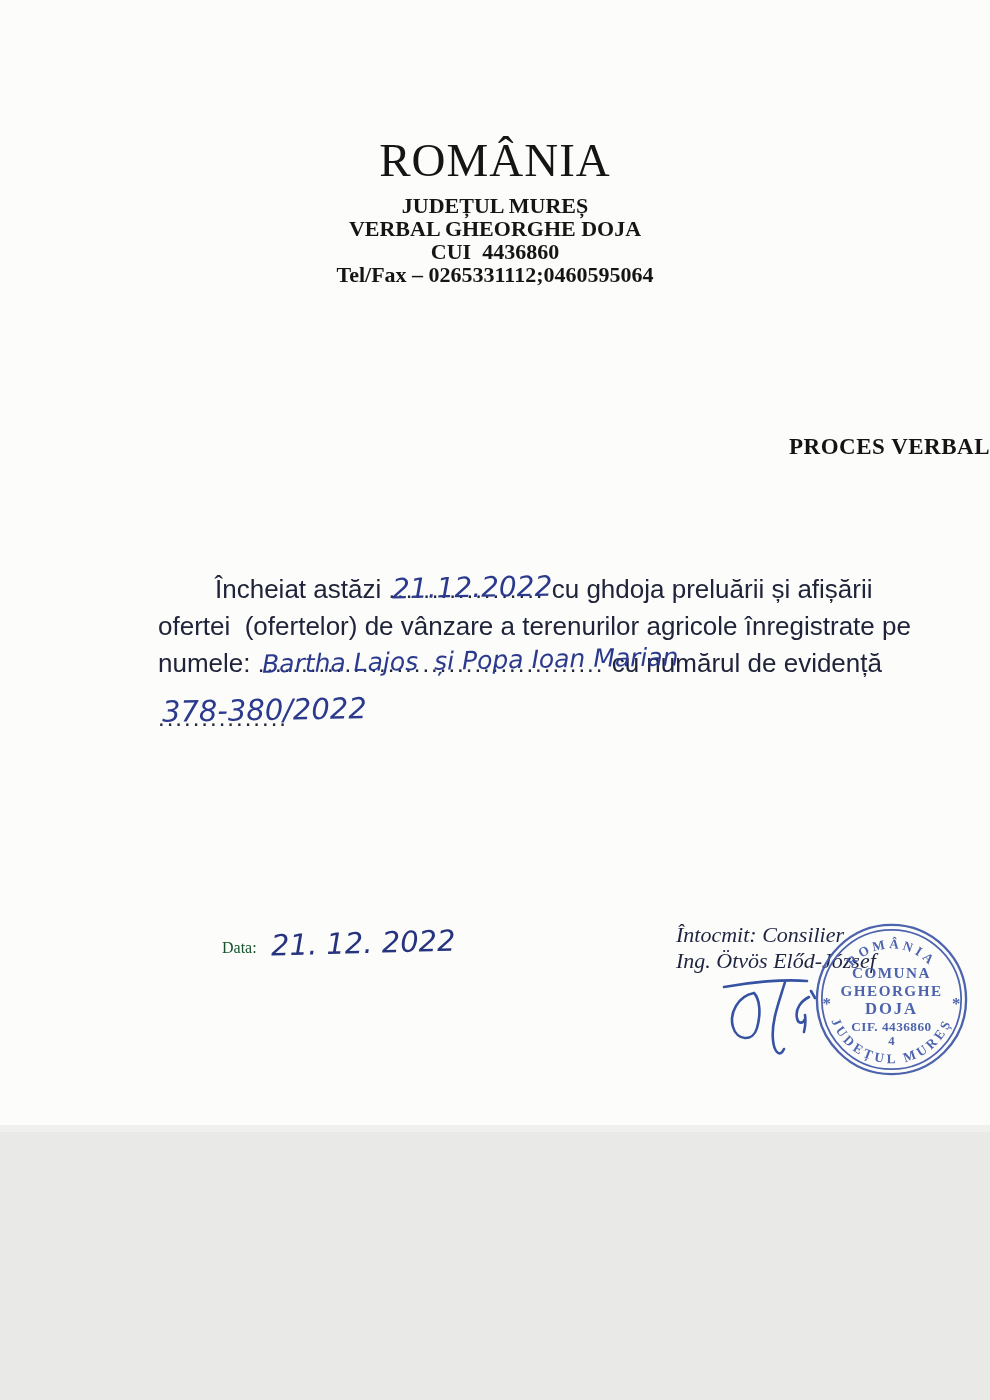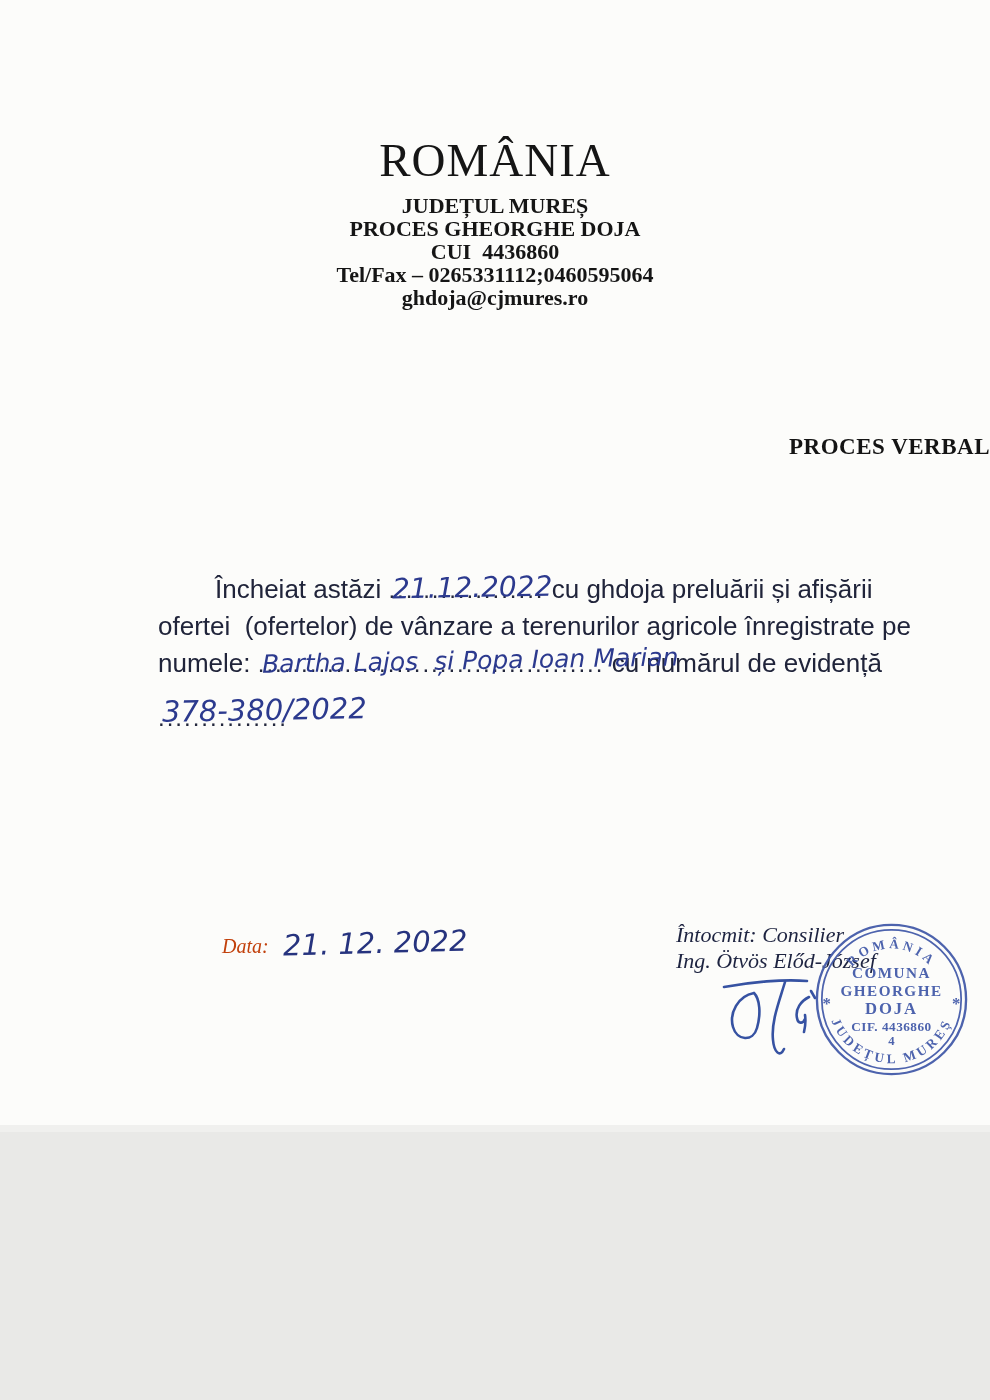--- a/index.html
+++ b/index.html
@@ -26,21 +26,21 @@
   .dots{letter-spacing:2px;font-size:24px;color:#23273c;}
   .fill{position:relative;display:inline-block;}
   .hand{font-family:"DejaVu Sans",cursive,sans-serif;font-style:italic;color:#2c3a8e;}
   .fill .hand{position:absolute;left:4px;bottom:1px;font-size:28px;white-space:nowrap;
     display:inline-block;transform:rotate(-1deg);}
   .fill.names .hand{font-size:25px;bottom:4px;}
   .fill.reg .hand{font-size:29px;bottom:6px;}
 
   
   .date-block{position:absolute;top:926px;left:222px;white-space:nowrap;}
-  .date-label{font-style:italic;font-size:20px;color:#c2410c;}
+  .date-label{font-size:16px;color:#14532d;}
   .date-hand{font-family:"DejaVu Sans",cursive,sans-serif;font-style:italic;color:#26337e;
     font-size:29px;margin-left:10px;display:inline-block;transform:rotate(-1.5deg);}
   .signer{position:absolute;top:922px;left:676px;font-style:italic;font-size:22px;
     line-height:26px;color:#1d2340;white-space:nowrap;}
 
   
   .signature{position:absolute;left:698px;top:972px;}
   .signature path{fill:none;stroke:#3652a2;stroke-width:2.6;stroke-linecap:round;stroke-linejoin:round;}
   .stamp{position:absolute;left:813px;top:921px;opacity:.93;}
   .stamp .ring{fill:none;stroke:#4058a8;}
@@ -55,24 +55,23 @@
   .stamp .star{font-size:17px;}
 </style>
 </head>
 <body>
 
 <div class="page">
 
   <header class="letterhead">
     <div class="country">ROMÂNIA</div>
     <div class="sub first">JUDEȚUL MUREȘ</div>
-    <div class="sub">PROCES GHEORGHE DOJA</div>
+    <div class="sub">VERBAL GHEORGHE DOJA</div>
     <div class="sub">CUI&nbsp; 4436860</div>
     <div class="sub">Tel/Fax – 0265331112;0460595064</div>
-    <div class="sub">ghdoja@cjmures.ro</div>
   </header>
 
   <h1 class="doc-title">PROCES VERBAL</h1>
 
   <section class="body-text">
     <div class="line l1">
       <span>Încheiat astăzi</span>
       <span class="fill date"><span class="dots">..................</span><span class="hand">21.12.2022</span></span>
       <span>cu ghdoja preluării și afișării</span>
     </div>

